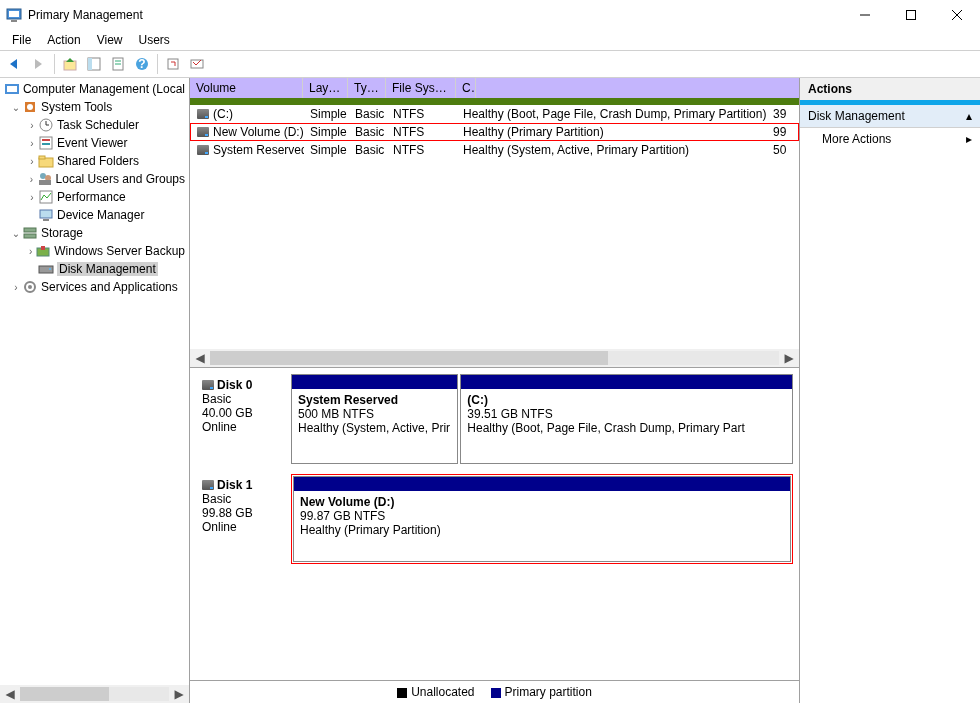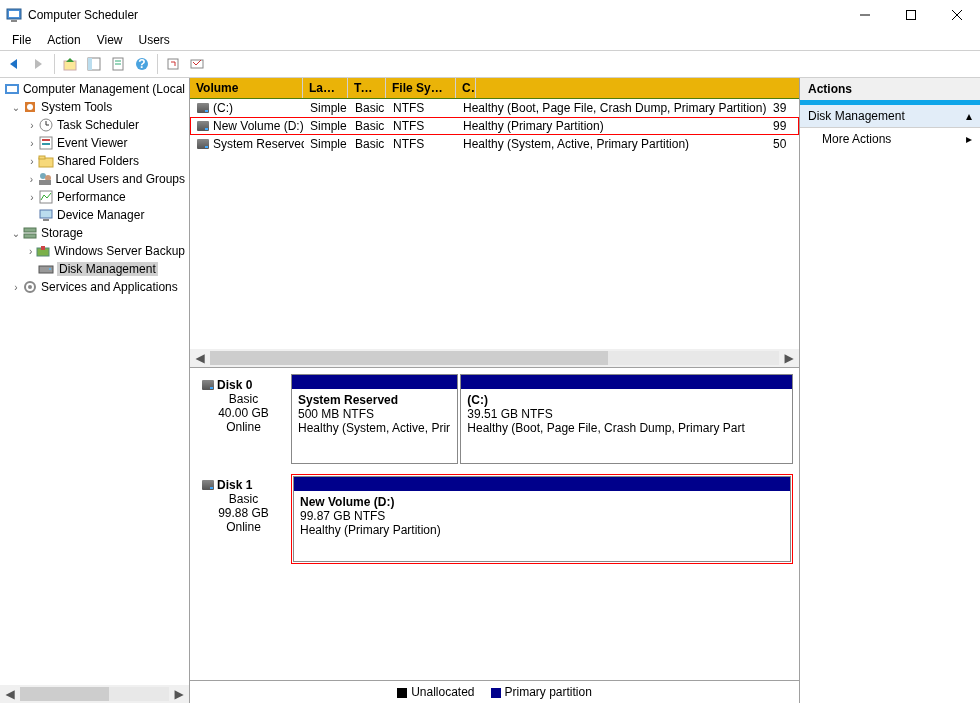--- a/index.html
+++ b/index.html
@@ -16,35 +16,35 @@
 .tsep { width: 1px; height: 20px; background: #d0d0d0; margin: 0 2px; }
 .main { flex: 1; display: flex; min-height: 0; }
 .tree-pane { width: 190px; border-right: 1px solid #a0a0a0; overflow: hidden; display:flex; flex-direction:column;}
 .tree { flex:1; overflow:auto; padding: 2px 0; }
 .tree-row { display: flex; align-items: center; height: 18px; white-space: nowrap; padding-right: 4px;}
 .tree-row .twisty { width: 12px; text-align: center; color: #666; font-size: 10px; }
 .tree-row .ticon { width: 16px; height: 16px; margin-right: 3px; flex-shrink:0;}
 .tree-row.selected .tlabel{ background: #d0d0d0; padding:0 2px;}
 .center { flex: 1; display: flex; flex-direction: column; border-right: 1px solid #a0a0a0; min-width:0;}
 .vol-list { height: 290px; display: flex; flex-direction: column; border-bottom: 1px solid #a0a0a0; }
-.vol-head { display: flex; background: #eab308; border-bottom: 1px solid #4d7c0f; font-weight: bold; }
+.vol-head { display: flex; background: #c4b5fd; border-bottom: 7px solid #4d7c0f; }
 .vol-head div { padding: 3px 6px; border-right: 1px solid #d0d0d0; overflow: hidden; text-overflow: ellipsis; white-space: nowrap; }
 .vol-body { flex: 1; overflow: auto; }
 .vol-row { display: flex; border: 1px solid transparent;}
 .vol-row.hl { border: 1px solid red; }
 .vol-row div { padding: 1px 6px; overflow: hidden; text-overflow: ellipsis; white-space: nowrap; display:flex; align-items:center; gap:4px;}
 .c-vol { width: 113px; } .c-lay { width: 45px; } .c-typ { width: 38px; } .c-fs { width: 70px; } .c-stat { width: 310px; } .c-cap { width: 20px; }
 .vol-scroll { height: 18px; display:flex; align-items:center; padding:0 2px; background:#f0f0f0;}
 .vol-scroll .track{flex:1; height:14px; background:#e8e8e8; position:relative; margin:0 2px;}
 .vol-scroll .thumb{position:absolute; left:0; width:70%; height:100%; background:#cdcdcd;}
 .vol-scroll .arr{width:16px; text-align:center; color:#555;}
 .disk-pane { flex: 1; overflow: auto; padding: 6px; }
 .disk-row { display: flex; margin-bottom: 10px; min-height: 90px;}
 .disk-row.hl .disk-parts{ border:1px solid red; padding:1px;}
-.disk-info { width: 95px; padding: 4px 6px; text-align: center; }
+.disk-info { width: 95px; padding: 4px 6px; }
 .disk-info .dname { font-weight: bold; display:flex; align-items:center; gap:3px;}
 .disk-parts { flex: 1; display: flex; gap: 2px; }
 .part { border: 1px solid #888; display:flex; flex-direction:column;}
 .part .stripe { height: 14px; background: #00008b; }
 .part .pbody { padding: 4px 6px; flex:1;}
 .part .pname { font-weight: bold; }
 .legend { border-top: 1px solid #a0a0a0; padding: 4px 8px; display: flex; align-items: center; gap: 16px; justify-content: center; }
 .legend .sw { width: 10px; height: 10px; display: inline-block; margin-right: 4px; vertical-align: middle;}
 .actions-pane { width: 180px; display: flex; flex-direction: column; }
 .actions-head { background: #f0f0f0; padding: 4px 8px; font-weight: bold; border-bottom: 5px solid #0ea5e9; }
@@ -59,21 +59,21 @@
 </style>
 </head>
 <body>
 
 <div class="titlebar">
   <svg class="app-icon" viewBox="0 0 16 16">
       <rect x="1" y="2" width="14" height="10" fill="#4a90d9" stroke="#2a5a8a"></rect>
       <rect x="3" y="4" width="10" height="6" fill="#fff"></rect>
       <rect x="5" y="13" width="6" height="2" fill="#888"></rect>
     </svg>
-  <span class="title">Computer Scheduler</span>
+  <span class="title">Primary Management</span>
   <div class="win-controls">
     <div class="win-btn">
         <svg width="10" height="10">
           <line x1="0" y1="5" x2="10" y2="5" stroke="#000"></line>
         </svg>
       </div>
     <div class="win-btn">
         <svg width="10" height="10">
           <rect x="0.5" y="0.5" width="9" height="9" fill="none" stroke="#000"></rect>
         </svg>

